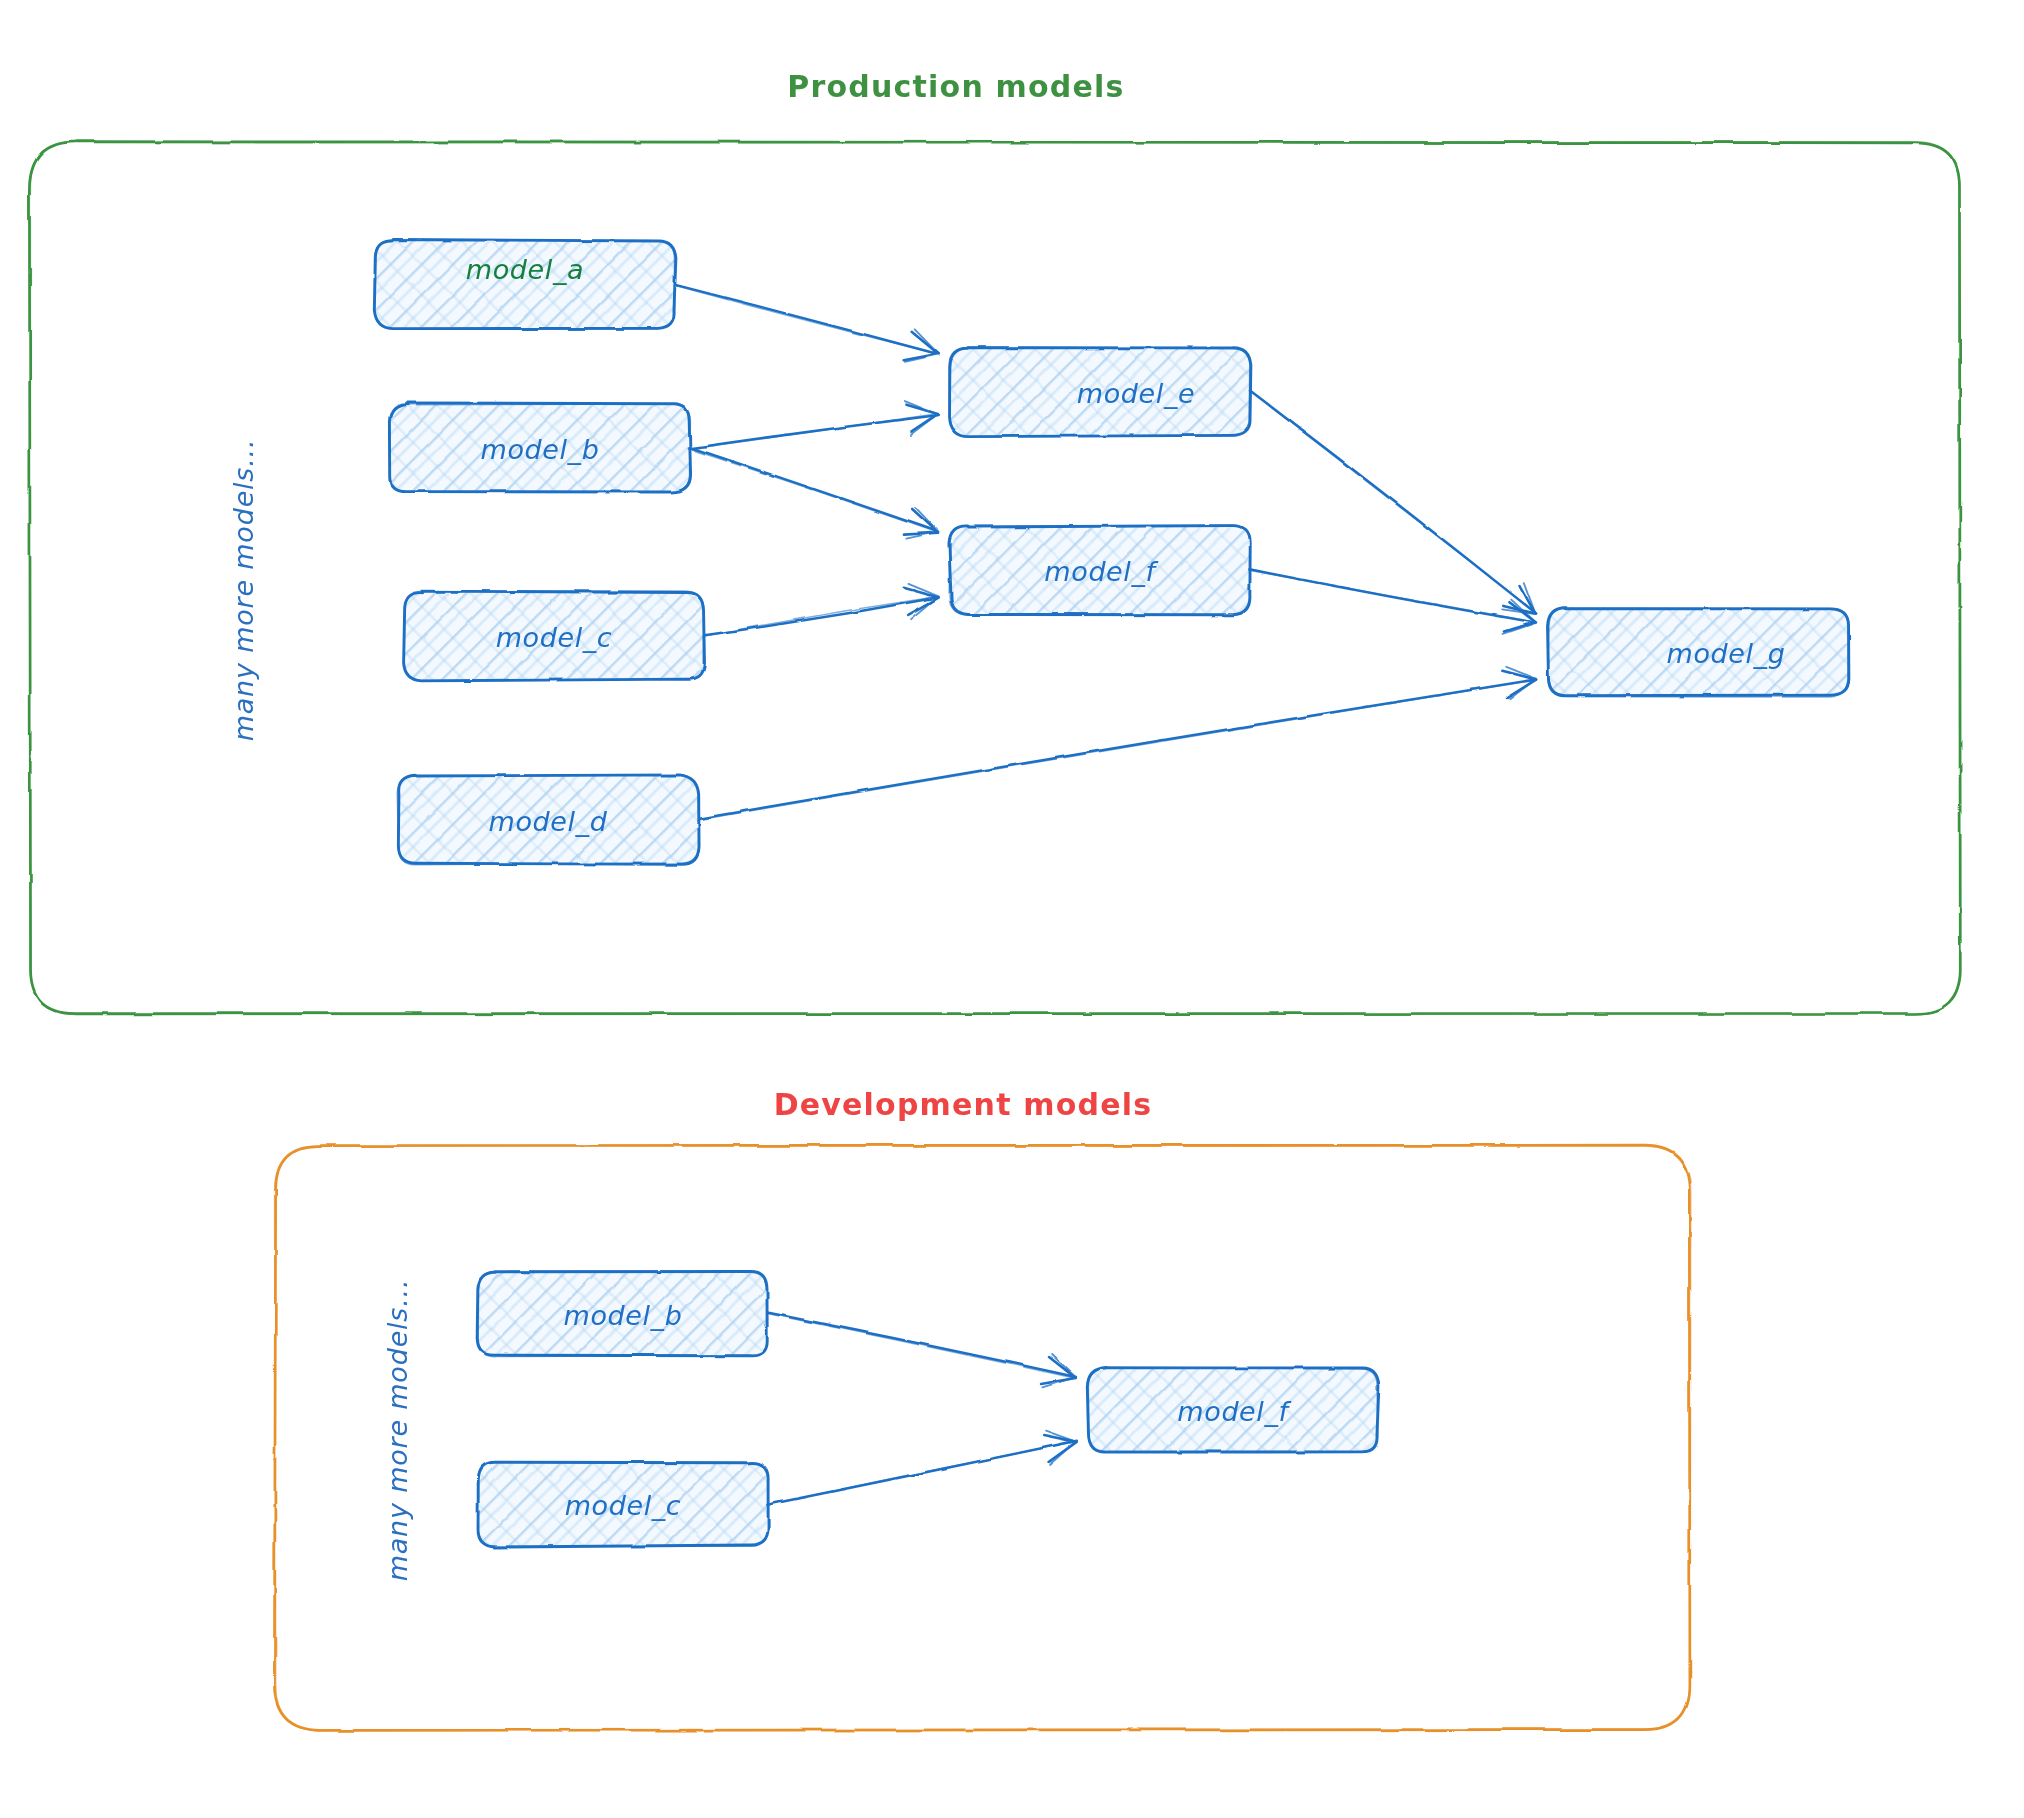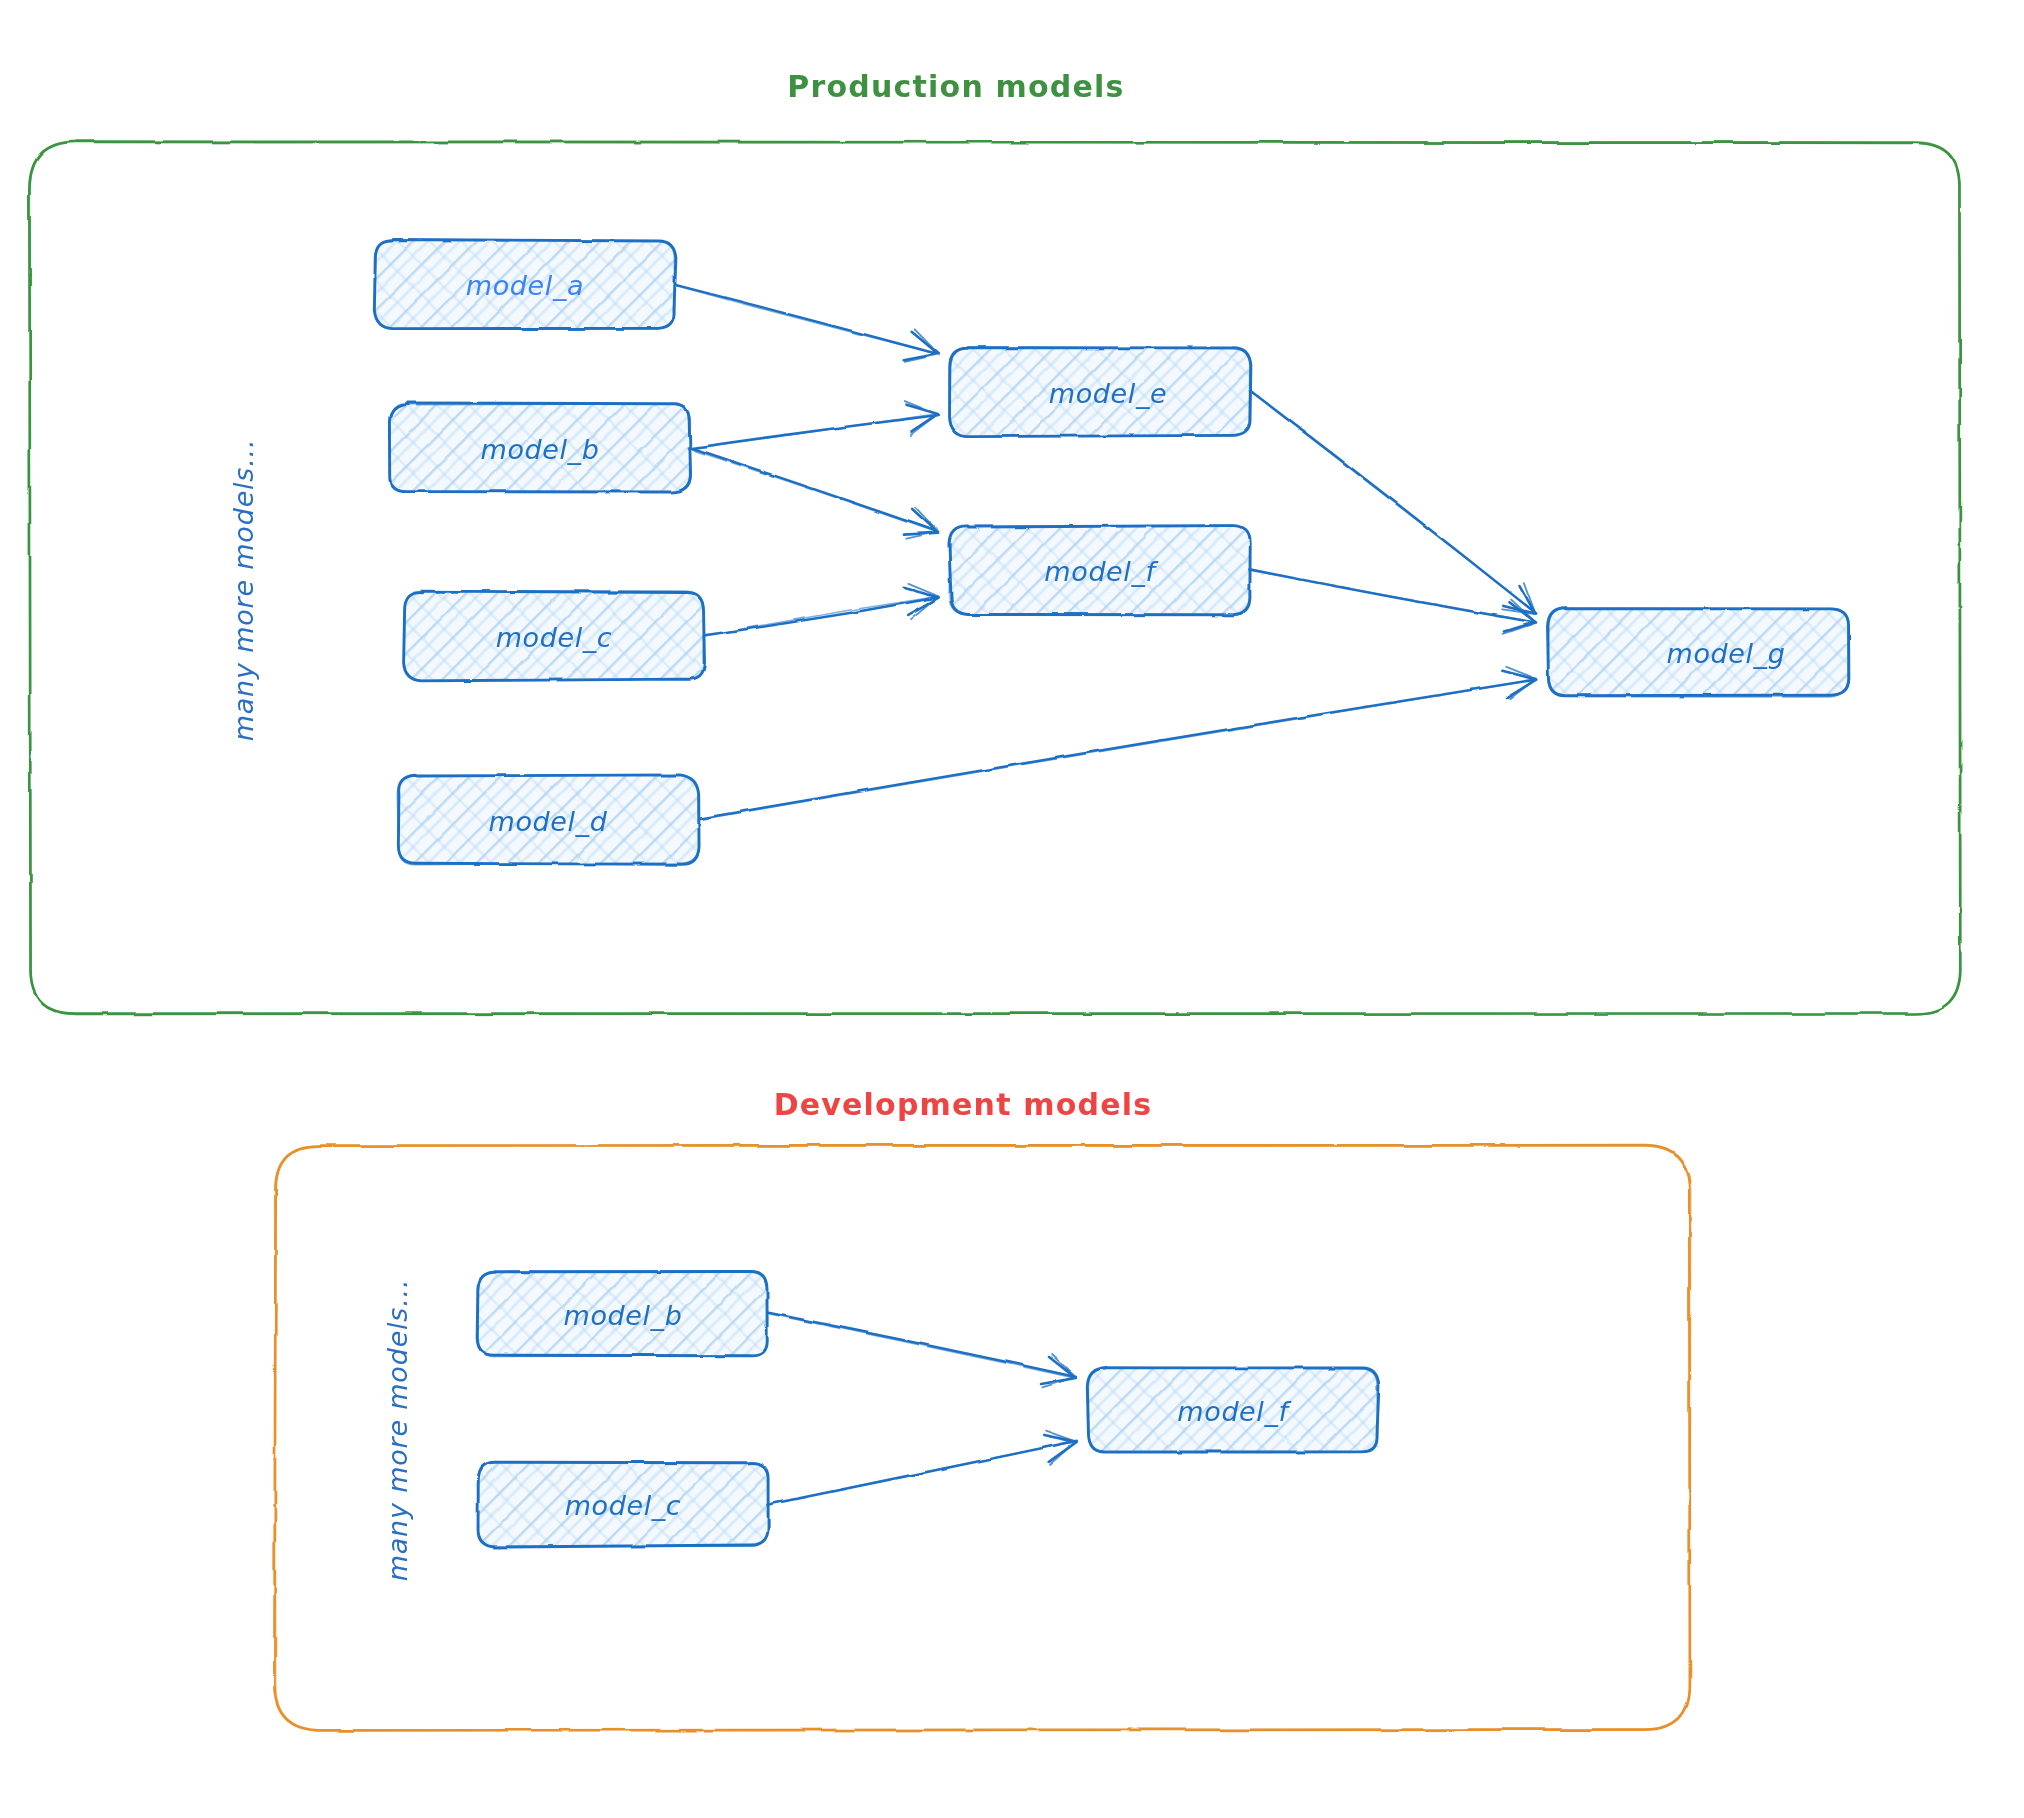--- a/index.html
+++ b/index.html
@@ -617,25 +617,25 @@
             <path d="M 1048.5922241003793 1461.9580768307057 L 1076.6938536769915 1441.8550899510938 L 1043.2289017305307 1434.959219604182" fill="none" stroke="#1f6fc4" stroke-width="2.6" stroke-linecap="round" stroke-linejoin="round" opacity="1" filter="url(#rough)"></path>
             <path d="M 1049.0651129071189 1464.9403762990944 L 1075.8596423271158 1441.643826294379 L 1045.121948697539 1430.6191552388377" fill="none" stroke="#1f6fc4" stroke-width="1.9000000000000001" stroke-linecap="round" stroke-linejoin="round" opacity="0.75" filter="url(#rough)"></path>
           </g>
         </g>
       </g>
   </svg>
 
   <div id="text-layer">
       <div class="group-title" style="position: absolute; left: 956px; top: 86px; color: rgb(63, 145, 66); white-space: nowrap; transform: translate(-50%, -50%); transform-origin: center center;">Production models</div>
       <div class="side-label" style="position: absolute; left: 243px; top: 590px; color: rgb(42, 111, 192); white-space: nowrap; transform: translate(-50%, -50%) rotate(-90deg); transform-origin: center center;">many more models...</div>
-      <div class="node-label" style="position: absolute; left: 525px; top: 285px; color: #3b82f6; white-space: nowrap; transform: translate(-50%, -50%); transform-origin: center center;">model_a</div>
+      <div class="node-label" style="position: absolute; left: 525px; top: 269px; color: #15803d; white-space: nowrap; transform: translate(-50%, -50%); transform-origin: center center;">model_a</div>
       <div class="node-label" style="position: absolute; left: 540px; top: 449px; color: rgb(31, 111, 196); white-space: nowrap; transform: translate(-50%, -50%); transform-origin: center center;">model_b</div>
       <div class="node-label" style="position: absolute; left: 554px; top: 637px; color: rgb(31, 111, 196); white-space: nowrap; transform: translate(-50%, -50%); transform-origin: center center;">model_c</div>
       <div class="node-label" style="position: absolute; left: 548px; top: 821px; color: rgb(31, 111, 196); white-space: nowrap; transform: translate(-50%, -50%); transform-origin: center center; text-align: right;">model_d</div>
-      <div class="node-label" style="position: absolute; left: 1108px; top: 393px; color: rgb(31, 111, 196); white-space: nowrap; transform: translate(-50%, -50%); transform-origin: center center;">model_e</div>
+      <div class="node-label" style="position: absolute; left: 1136px; top: 393px; color: rgb(31, 111, 196); white-space: nowrap; transform: translate(-50%, -50%); transform-origin: center center;">model_e</div>
       <div class="node-label" style="position: absolute; left: 1100px; top: 571px; color: rgb(31, 111, 196); white-space: nowrap; transform: translate(-50%, -50%); transform-origin: center center;">model_f</div>
       <div class="node-label" style="position: absolute; left: 1698px; top: 653px; color: rgb(31, 111, 196); white-space: nowrap; transform: translate(-50%, -50%); transform-origin: center center; margin-left: 28px;">model_g</div>
       <div class="group-title" style="position: absolute; left: 963px; top: 1104px; color: #ef4444; white-space: nowrap; transform: translate(-50%, -50%); transform-origin: center center;">Development models</div>
       <div class="side-label" style="position: absolute; left: 397px; top: 1430px; color: rgb(42, 111, 192); white-space: nowrap; transform: translate(-50%, -50%) rotate(-90deg); transform-origin: center center;">many more models...</div>
       <div class="node-label" style="position: absolute; left: 623px; top: 1315px; color: rgb(31, 111, 196); white-space: nowrap; transform: translate(-50%, -50%); transform-origin: center center;">model_b</div>
       <div class="node-label" style="position: absolute; left: 623px; top: 1505px; color: rgb(31, 111, 196); white-space: nowrap; transform: translate(-50%, -50%); transform-origin: center center;">model_c</div>
       <div class="node-label" style="position: absolute; left: 1233px; top: 1411px; color: rgb(31, 111, 196); white-space: nowrap; transform: translate(-50%, -50%); transform-origin: center center;">model_f</div>
     </div>
 </div>
 

